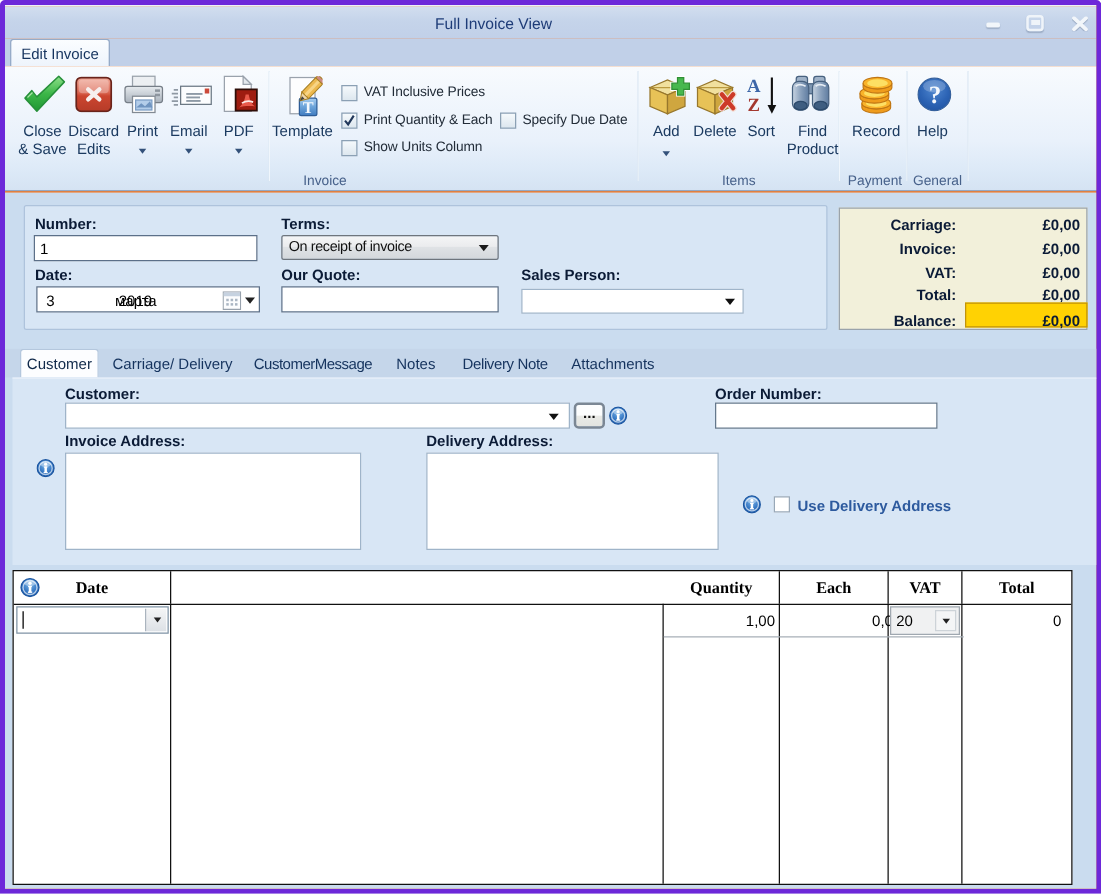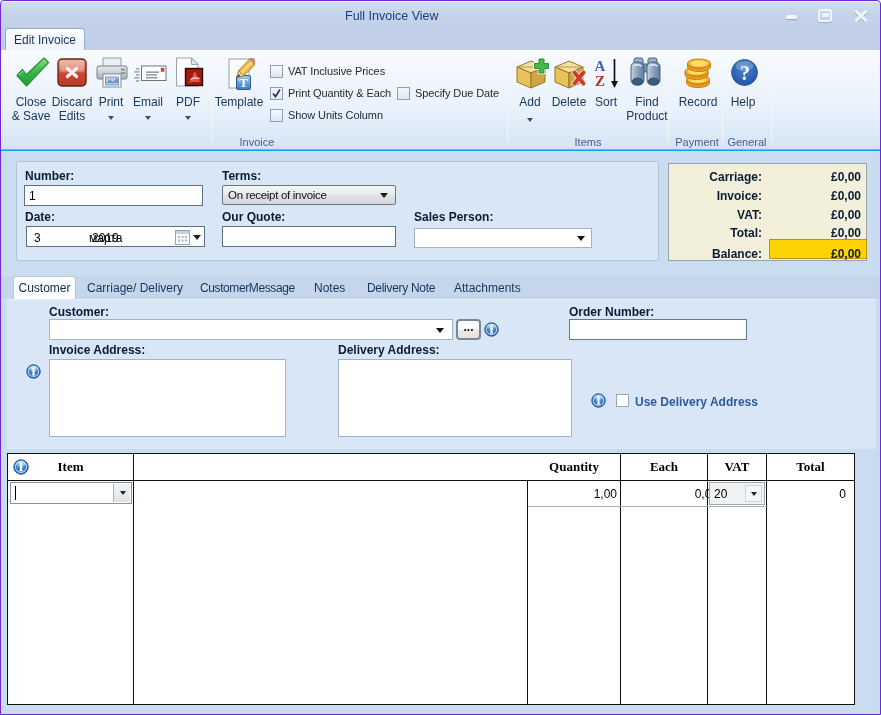--- a/index.html
+++ b/index.html
@@ -1,21 +1,21 @@
 <!DOCTYPE html>
 <html><head>
 <meta charset="utf-8">
 <style>
 * { margin:0; padding:0; box-sizing:border-box; }
 html,body { width:881px; height:715px; overflow:hidden; }
 body { font-family:"Liberation Sans", sans-serif; position:relative; background:#fff; }
 .abs { position:absolute; }
 #win {
   position:absolute; left:0; top:0; width:881px; height:715px;
-  border:1px solid #6d28d9; border-radius:4px 4px 0 0; background:#0ea5e9; overflow:hidden;
+  border:4px solid #6d28d9; border-radius:4px 4px 0 0; background:#f97316; overflow:hidden;
 }
 
 #titlebar {
   position:absolute; left:0px; top:0px; width:879px; height:27px;
   border-top:1px solid #ecf1f8;
   background:linear-gradient(#d2deef, #c5d4ea 45%, #c1d0e8);
 }
 #title-text {
   position:absolute; left:344px; top:7px; width:120px;
   font-size:12.5px; color:#1e3c78; white-space:nowrap;
@@ -358,21 +358,21 @@
       <svg class="abs" style="left:584px;top:93px;" width="15" height="15" viewBox="0 0 16 16">
           <use href="#info"></use>
         </svg>
       <div class="cb" style="left:609px;top:94px;background:#fff;border-color:#98a8b8;"></div>
       <div class="flabel" style="left:628px;top:95px;color:#2d5a9e;">Use Delivery Address</div>
     </div>
     <div id="itable">
       <svg class="abs" style="left:5px;top:5px;" width="16" height="16" viewBox="0 0 16 16">
           <use href="#info"></use>
         </svg>
-      <div class="th" style="left:0;width:126px;">Item</div>
+      <div class="th" style="left:0;width:126px;">Date</div>
       <div class="th" style="left:520px;width:93px;">Quantity</div>
       <div class="th" style="left:613px;width:87px;">Each</div>
       <div class="th" style="left:700px;width:59px;">VAT</div>
       <div class="th" style="left:759px;width:87px;border-right:none;">Total</div>
       <div style="position:absolute;left:0;top:26px;width:846px;height:0;border-top:1px solid #111;"></div>
       <div class="col" style="left:0;width:126px;"></div>
       <div class="col" style="left:126px;width:394px;"></div>
       <div class="col" style="left:520px;width:93px;"></div>
       <div class="col" style="left:613px;width:87px;"></div>
       <div class="col" style="left:700px;width:59px;"></div>

